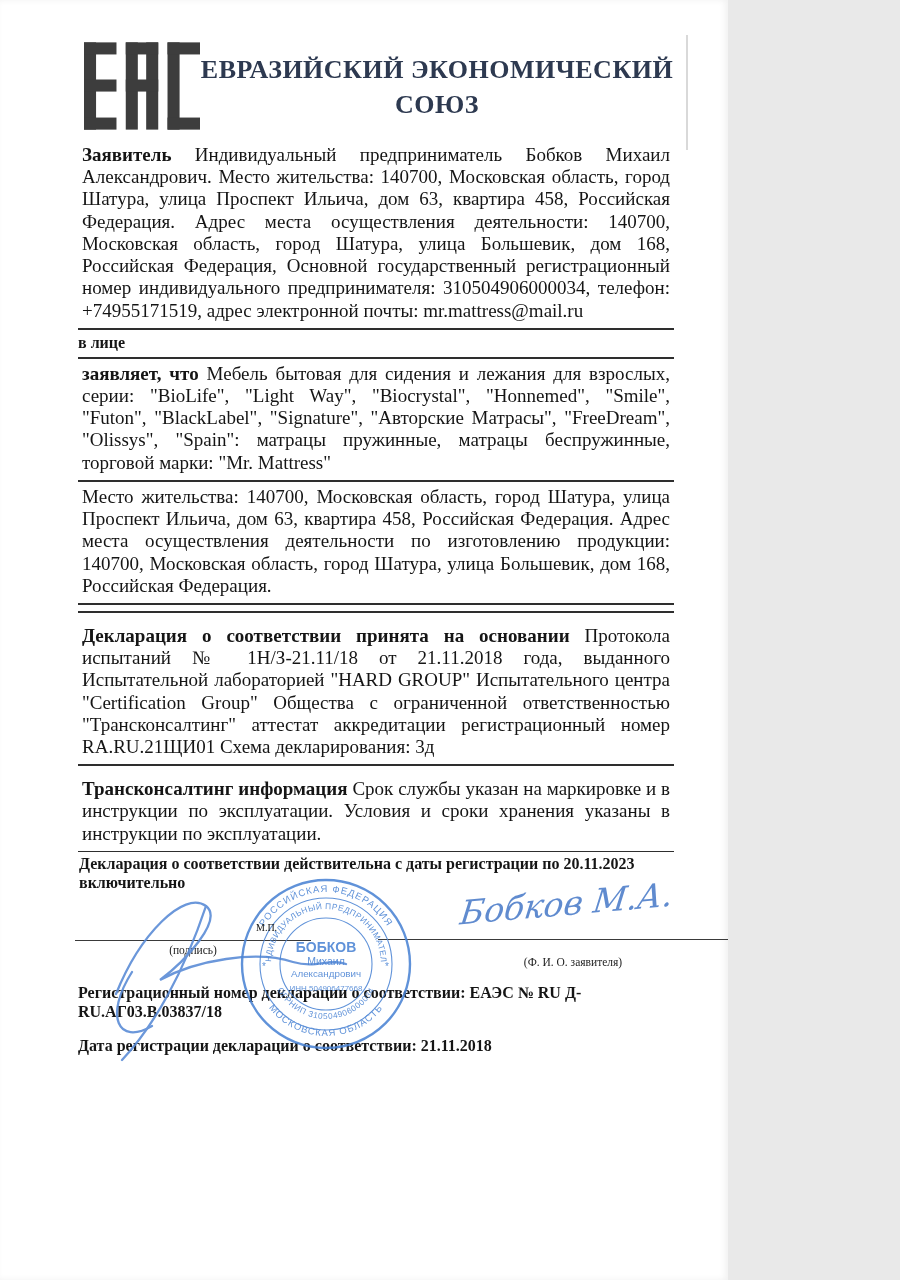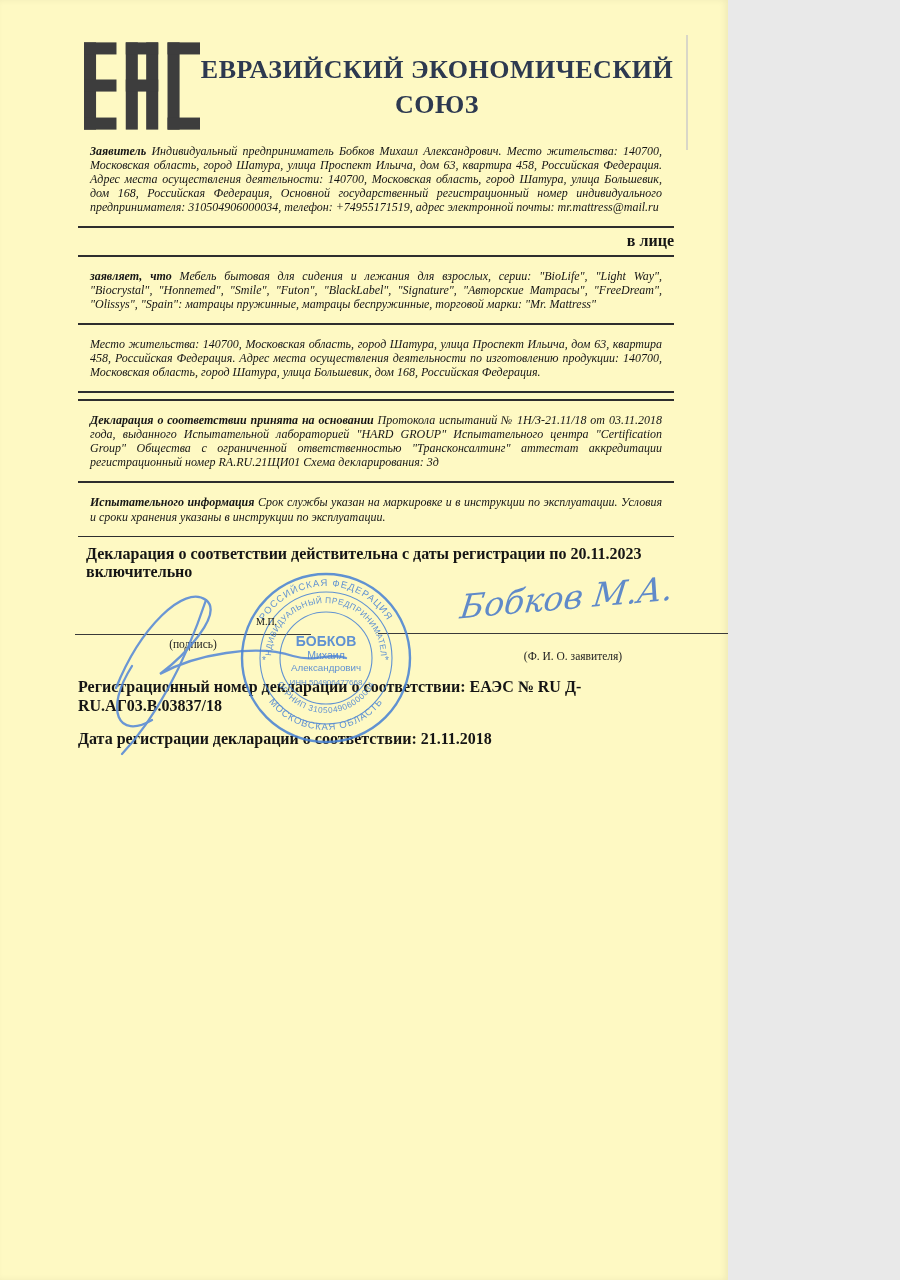--- a/index.html
+++ b/index.html
@@ -1,36 +1,36 @@
 <!DOCTYPE html>
 <html><head>
 <meta charset="utf-8">
 <style>
   html,body{margin:0;padding:0;background:#e9e9e9;}
   .page{
-    width:728px;height:1280px;background:#fef9c3;position:relative;
+    width:728px;height:1280px;background:#ffffff;position:relative;
     font-family:"Liberation Serif", serif;color:#151515;overflow:hidden;
     box-shadow:inset -3px 0 6px rgba(0,0,0,0.06);
   }
   .content{padding:40px 54px 0 78px;}
   
   .hdr{display:flex;align-items:flex-start;}
   .eac-logo{width:116px;height:92px;margin-left:6px;flex:0 0 auto;}
   .title{flex:1;text-align:center;padding-top:12px;
     font-weight:bold;font-size:26px;line-height:1.35;letter-spacing:.5px;
     color:#2d3950;}
   
-  .para{font-size:12px;line-height:1.17;text-align:justify;margin:12px;font-style:italic;}
+  .para{font-size:19px;line-height:1.17;text-align:justify;margin:4px;}
   .para b{font-weight:bold;}
   .rule{border:0;border-top:2px solid #2e2e2e;margin:3px 0;}
   .rule.thin{border-top-width:1.6px;}
   .sect{margin:0;}
   .mt6{margin-top:6px;} .mt12{margin-top:12px;}
-  .vlice{font-weight:bold;font-size:16px;padding:1px 0 2px 0;text-align:right;}
-  .boldline{font-weight:bold;font-size:16px;line-height:1.17;margin:8px;}
+  .vlice{font-weight:bold;font-size:16px;padding:1px 0 2px 0;}
+  .boldline{font-weight:bold;font-size:16px;line-height:1.17;margin:1px;}
   
   .sig-area{position:relative;height:82px;margin-top:4px;}
   .sig-line{position:absolute;border-top:1.6px solid #3a3a3a;}
   .sig-line.left{left:-3px;top:44px;width:236px;}
   .sig-line.right{left:300px;top:43px;width:468px;}
   .caption{position:absolute;font-size:11.5px;color:#222;text-align:center;}
   .cap-left{top:48px;left:35px;width:160px;}
   .cap-right{top:60px;left:400px;width:190px;}
   .mp{position:absolute;top:26px;left:178px;font-size:10px;color:#111;z-index:4;}
   .handwritten{
@@ -86,25 +86,25 @@
 
     <div class="sect">
       <p class="para">Место жительства: 140700, Московская область, город Шатура, улица Проспект Ильича, дом 63, квартира 458, Российская Федерация. Адрес места осуществления деятельности по изготовлению продукции: 140700, Московская область, город Шатура, улица Большевик, дом 168, Российская Федерация.</p>
     </div>
 
     <hr class="rule mt6">
 
 
     <hr class="rule mt6">
 
-    <p class="para mt12"><b>Декларация о соответствии принята на основании</b> <span>Протокола испытаний № 1Н/З-21.11/18 от 03.11.2018 года, выданного Испытательной лабораторией "HARD GROUP" Испытательного центра "Certification Group" Общества с ограниченной ответственностью "Трансконсалтинг" аттестат аккредитации регистрационный номер RA.RU.21ЩИ01 Схема декларирования: 3д</span></p>
+    <p class="para mt12"><b>Декларация о соответствии принята на основании</b> <span>Протокола испытаний № 1Н/З-21.11/18 от 21.11.2018 года, выданного Испытательной лабораторией "HARD GROUP" Испытательного центра "Certification Group" Общества с ограниченной ответственностью "Трансконсалтинг" аттестат аккредитации регистрационный номер RA.RU.21ЩИ01 Схема декларирования: 3д</span></p>
 
     <hr class="rule mt6">
 
-    <p class="para mt12"><b>Испытательного информация</b> <span>Срок службы указан на маркировке и в инструкции по эксплуатации. Условия и сроки хранения указаны в инструкции по эксплуатации.</span></p>
+    <p class="para mt12"><b>Трансконсалтинг информация</b> <span>Срок службы указан на маркировке и в инструкции по эксплуатации. Условия и сроки хранения указаны в инструкции по эксплуатации.</span></p>
 
     <hr class="rule thin mt6">
 
     <p class="boldline">Декларация о соответствии действительна с даты регистрации по 20.11.2023 включительно</p>
 
     <div class="sig-area">
 
       <svg class="sig-svg" width="330" height="200" viewBox="0 0 330 200" xmlns="http://www.w3.org/2000/svg">
         <g fill="none" stroke="#5b8cd6" stroke-width="2.3" stroke-linecap="round" opacity="0.9">
           <path d="M28 118 C 52 58, 96 14, 118 30 C 136 44, 96 86, 72 104 C 108 84, 168 74, 205 86 C 228 93, 242 82, 258 88"></path>

